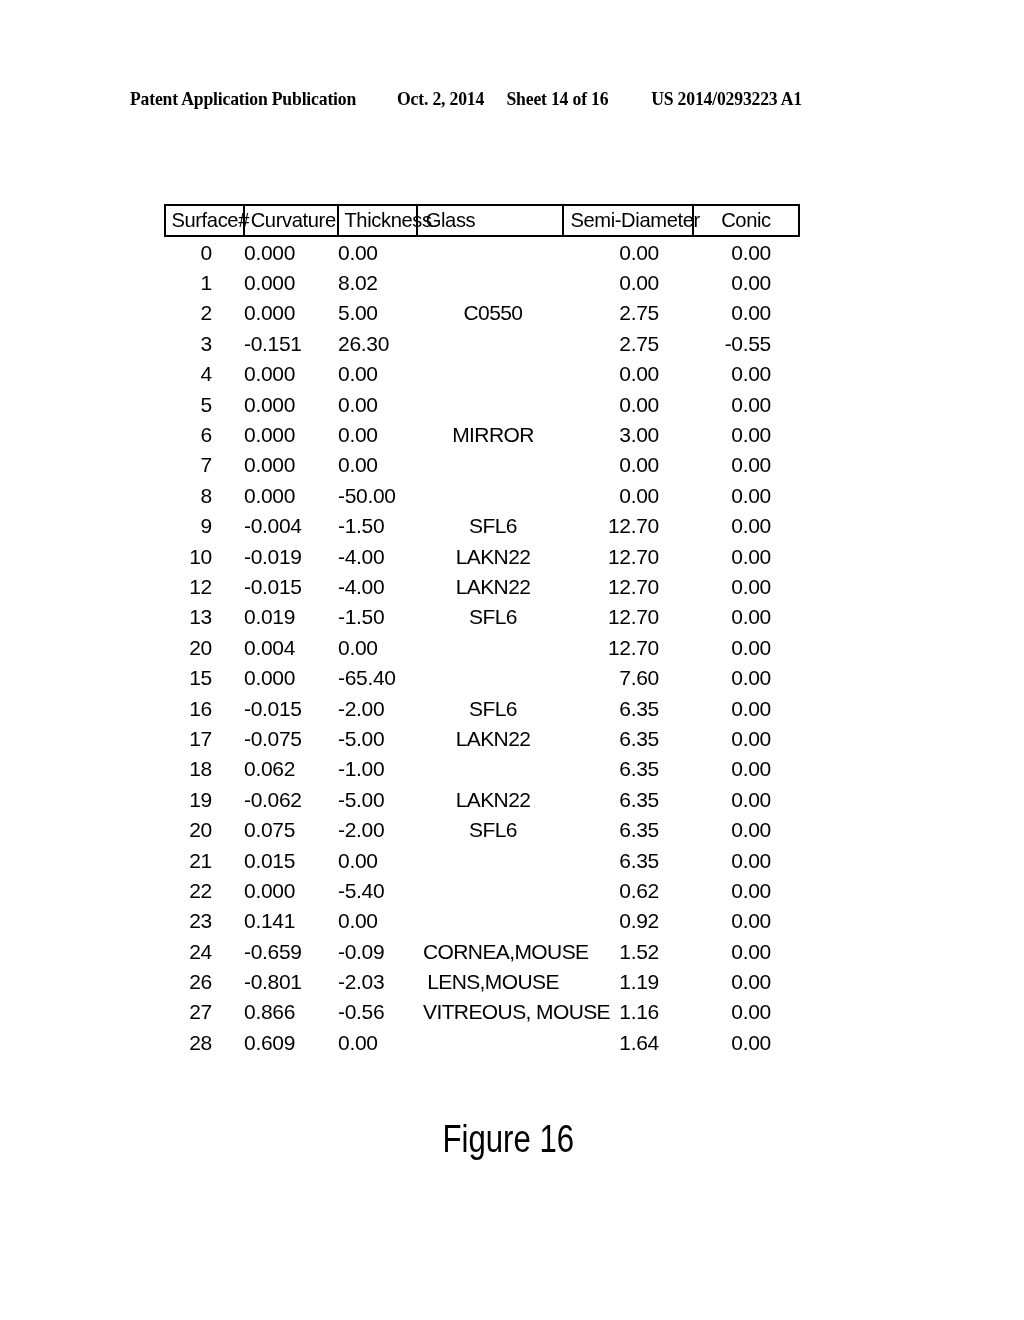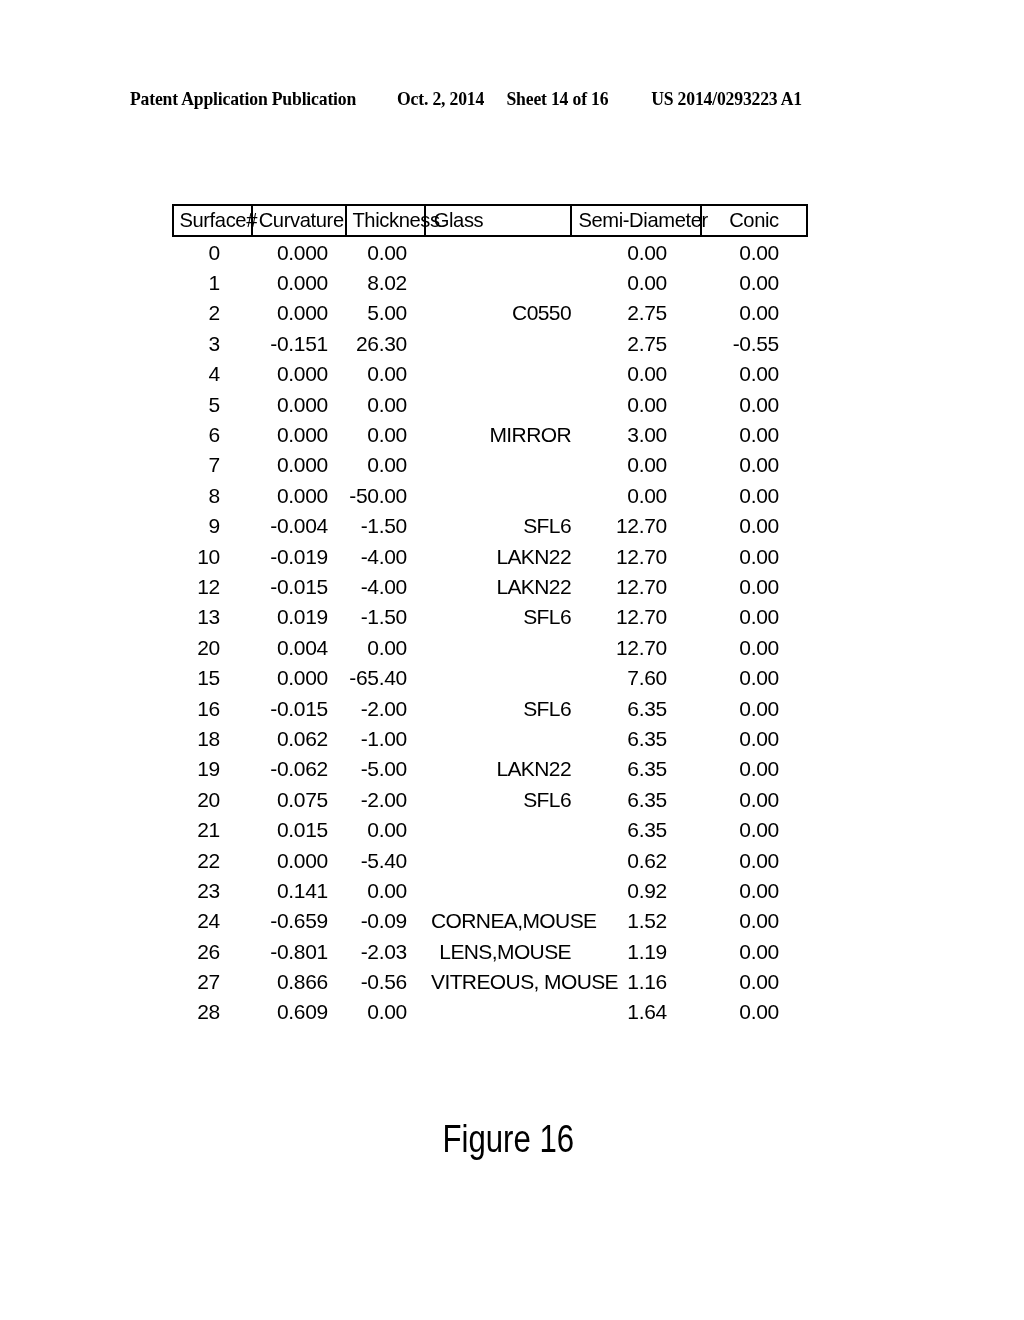--- a/index.html
+++ b/index.html
@@ -34,21 +34,21 @@
     transform-origin: left center;
   }
   .page-header .hdr-pub   { margin-right: 44px; }
   .page-header .hdr-date  { margin-right: 24px; }
   .page-header .hdr-sheet { margin-right: 46px; }
   .page-header .hdr-num   { }
 
   
   .table-wrap {
     position: absolute;
-    left: 172px;
+    left: 164px;
     top: 204px;
     width: 634px;
   }
 
   table.optics {
     border-collapse: collapse;
     width: 634px;
     table-layout: fixed;
     font-size: 21px;
     line-height: 1;
@@ -79,37 +79,37 @@
 
   tbody td {
     border: none;
     padding: 0;
     height: 30.4px;
     font-size: 21px;
     letter-spacing: -0.3px;
     white-space: nowrap;
   }
   td.num {
-    text-align: right;
+    text-align: left;
     padding-right: 18px;
   }
   td.num-surface {
     text-align: right;
     padding-right: 32px;
   }
   td.num-semi {
     text-align: right;
     padding-right: 34px;
   }
   td.num-conic {
     text-align: right;
     padding-right: 28px;
   }
   td.glass {
-    text-align: right;
+    text-align: center;
     padding-left: 6px;
     letter-spacing: -0.6px;
   }
 
   
   .figure-caption {
     position: absolute;
     left: 0;
     top: 1118px;
     width: 916px;
@@ -278,20 +278,28 @@
         </tr>
         <tr>
           <td class="num-surface">16</td>
           <td class="num">-0.015</td>
           <td class="num">-2.00</td>
           <td class="glass">SFL6</td>
           <td class="num-semi">6.35</td>
           <td class="num-conic">0.00</td>
         </tr>
         <tr>
+          <td class="num-surface">17</td>
+          <td class="num">-0.075</td>
+          <td class="num">-5.00</td>
+          <td class="glass">LAKN22</td>
+          <td class="num-semi">6.35</td>
+          <td class="num-conic">0.00</td>
+        </tr>
+        <tr>
           <td class="num-surface">18</td>
           <td class="num">0.062</td>
           <td class="num">-1.00</td>
           <td class="glass"></td>
           <td class="num-semi">6.35</td>
           <td class="num-conic">0.00</td>
         </tr>
         <tr>
           <td class="num-surface">19</td>
           <td class="num">-0.062</td>

